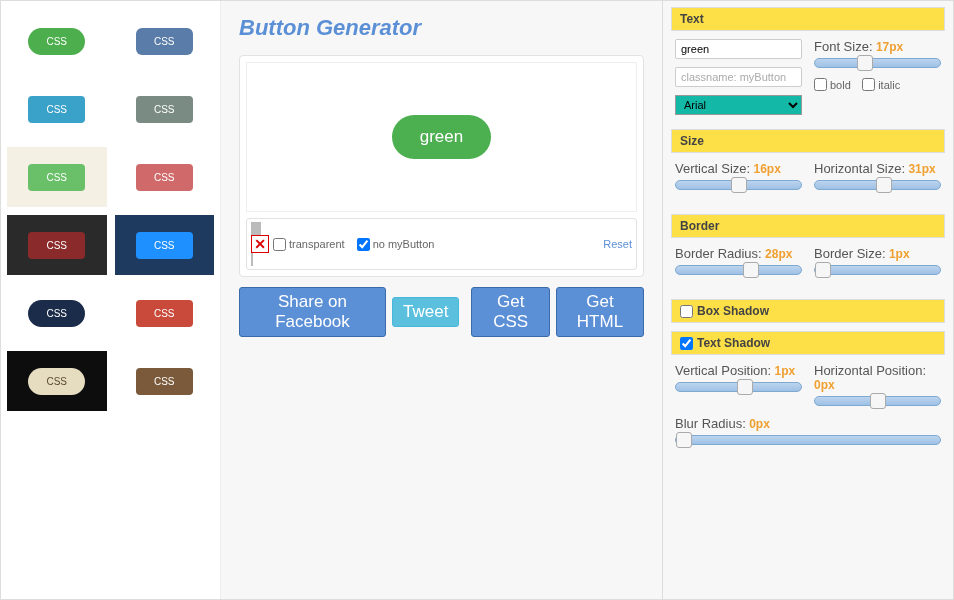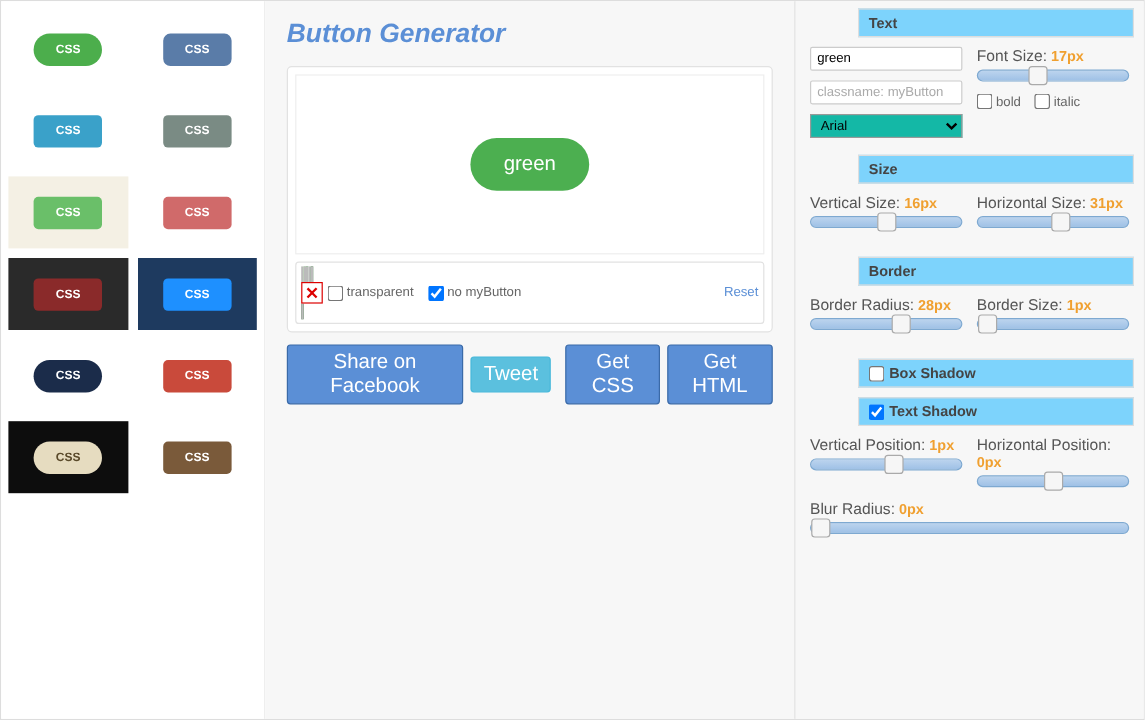--- a/index.html
+++ b/index.html
@@ -3,21 +3,21 @@
 <meta charset="utf-8">
 <style>
   * { box-sizing: border-box; margin: 0; padding: 0; }
   body { font-family: Arial, sans-serif; font-size: 12px; background: #fff; }
   .app { display: flex; width: 954px; height: 600px; border: 1px solid #ddd; box-shadow: 0 0 8px rgba(0,0,0,.15); }
   
   
   .sidebar { width: 220px; background: #fff; overflow-y: auto; padding: 10px 6px; border-right: 1px solid #eee; }
   .preset-grid { display: grid; grid-template-columns: 1fr 1fr; gap: 8px; }
   .preset-tile { background: #fff; padding: 12px 4px; display: flex; align-items: center; justify-content: center; cursor: pointer; height: 60px; }
-  .preset-tile .btn { font-size: 10px; font-weight: bold; padding: 8px 18px; border-radius: 18px; display: inline-block; color: #fff; }
+  .preset-tile .btn { font-size: 10px; font-weight: normal; padding: 8px 18px; border-radius: 18px; display: inline-block; color: #fff; }
   .preset-tile.dark { background: #2a2a2a; }
   .preset-tile.blue-bg { background: #1e3a5f; }
   .preset-tile.ivory { background: #f4f0e4; }
   .preset-tile.black { background: #0d0d0d; }
   
   
   .center { flex: 1; background: #f7f7f7; padding: 14px 18px; border-right: 1px solid #ddd; }
   .title { color: #5b8fd6; font-size: 22px; font-style: italic; font-weight: bold; margin-bottom: 14px; }
   .preview-box { background: #fff; border: 1px solid #e2e2e2; border-radius: 4px; padding: 6px; }
   .preview-canvas { background: #fff; border: 1px solid #eee; height: 150px; display: flex; align-items: center; justify-content: center; }
@@ -26,21 +26,21 @@
   .swatch { width: 18px; height: 18px; border: 1px solid #bbb; cursor: pointer; }
   .swatch.x { background: #fff; position: relative; border: 1px solid #d00; color: #d00; display: flex; align-items: center; justify-content: center; font-weight: bold; font-size: 14px; }
   .reset-link { color: #5b8fd6; margin-left: auto; cursor: pointer; font-size: 11px; }
   .action-row { display: flex; gap: 6px; margin-top: 10px; align-items: center; }
   .act-btn { background: #5b8fd6; color: #fff; border: 1px solid #3a6aa8; padding: 4px 10px; border-radius: 3px; font-size: 17px; cursor: pointer; }
   .act-btn.tweet { background: #5bc0de; border-color: #46b8da; }
   .spacer { flex: 1; }
   
   
   .right { width: 290px; background: #f7f7f7; overflow-y: auto; padding: 6px 8px 20px; }
-  .section-head { background: #7dd3fc; border: 1px solid #ddd; padding: 4px 8px; font-weight: bold; color: #444; font-size: 12px; margin-bottom: 8px; display: flex; align-items: center; gap: 4px; margin-left: 44px; }
+  .section-head { background: #fde047; border: 1px solid #ddd; padding: 4px 8px; font-weight: bold; color: #444; font-size: 12px; margin-bottom: 8px; display: flex; align-items: center; gap: 4px; }
   .section-body { padding: 0 4px 14px; }
   .ctrl-row { display: flex; gap: 12px; }
   .ctrl-col { flex: 1; }
   .ctrl-stack { display: flex; flex-direction: column; gap: 4px; flex: 1; }
   .txt-input { width: 100%; padding: 3px 5px; border: 1px solid #ccc; border-radius: 2px; font-size: 11px; margin-bottom: 4px; background: #fff; }
   .txt-input::placeholder { color: #aaa; }
   .select { width: 100%; padding: 2px 4px; border: 1px solid #999; background: #14b8a6; font-size: 11px; }
   .lbl { color: #555; font-size: 13px; }
   .val { color: #f0a030; font-weight: bold; }
   .slider-wrap { margin-top: 4px; margin-bottom: 10px; }

